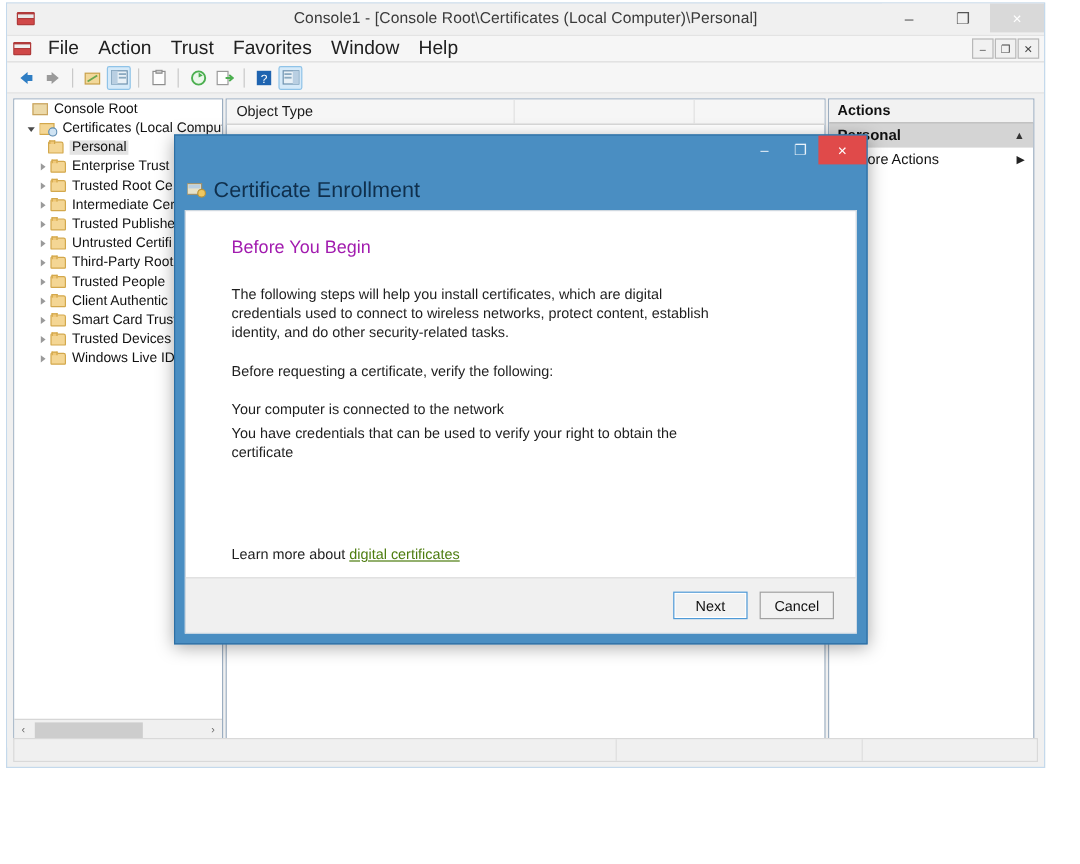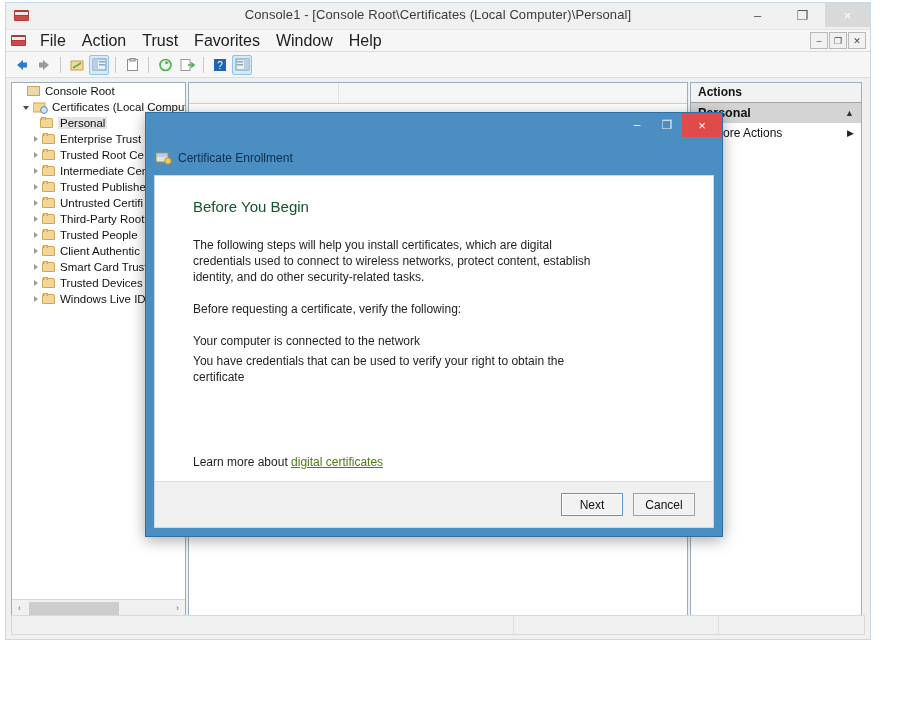--- a/index.html
+++ b/index.html
@@ -93,25 +93,25 @@
   .dialog{position:absolute;left:145px;top:112px;width:578px;height:425px;
     background:#4a8ec2;border:1px solid #2d6fa3;box-sizing:border-box;
     box-shadow:0 3px 14px rgba(0,0,0,.35);}
   .dlg-caption{height:30px;position:relative;}
   .dlg-btns{position:absolute;right:0;top:0;display:flex;}
   .dlg-btn{width:30px;height:24px;display:flex;align-items:center;justify-content:center;
     font-size:12px;color:#eaf3fa;}
   .dlg-btn.close{width:40px;height:24px;background:#e04a4a;color:#ffffff;font-size:13px;}
   .dlg-head{height:30px;display:flex;align-items:center;padding-left:10px;}
   .dlg-head-icon{width:16px;height:14px;margin-right:6px;position:relative;}
-  .dlg-head-title{font-size:12px;color:#0f2f4c;}
+  .dlg-head-title{font-size:18px;color:#0f2f4c;}
   .dlg-body{position:absolute;left:8px;right:8px;top:62px;bottom:8px;background:#ffffff;
     border:1px solid #cfd8e0;box-sizing:border-box;}
   .dlg-content{position:absolute;left:0;right:0;top:0;bottom:45px;padding:22px 30px 0 38px;box-sizing:border-box;}
-  .dlg-h1{font-size:15px;color:#14532d;margin:0 0 22px 0;font-weight:normal;}
+  .dlg-h1{font-size:15px;color:#a21caf;margin:0 0 22px 0;font-weight:normal;}
   .dlg-p{font-size:12px;color:#1e1e1e;line-height:16px;margin:0 0 16px 0;max-width:420px;}
   .dlg-p.tight{margin-bottom:4px;}
   .learn{position:absolute;left:38px;bottom:58px;font-size:12px;color:#1e1e1e;}
   .learn a{color:#4d7c0f;text-decoration:underline;}
   .dlg-footer{position:absolute;left:0;right:0;bottom:0;height:45px;background:#f0f0f0;
     border-top:1px solid #dcdcdc;display:flex;align-items:center;justify-content:flex-end;
     padding-right:18px;gap:10px;}
   .btn{min-width:62px;height:23px;background:#f2f2f2;border:1px solid #a0a0a0;
     font-size:12px;color:#111;display:flex;align-items:center;justify-content:center;box-sizing:border-box;}
   .btn.focus{border:1px solid #4f9ad7;box-shadow:inset 0 0 0 1px #ffffff;}
@@ -309,20 +309,21 @@
         <div class="hs-arrow">‹</div>
         <div class="hs-track">
           <div class="hs-thumb"></div>
         </div>
         <div class="hs-arrow">›</div>
       </div>
     </div>
 
     <div class="pane list-pane">
       <div class="col-head">
+        <div class="col-cell c1">Object Type</div>
         <div class="col-cell c2"></div>
       </div>
     </div>
 
     <div class="pane act-pane">
       <div class="act-head">Actions</div>
       <div class="act-section">
         <span>Personal</span>
         <span class="caret">▲</span>
       </div>

